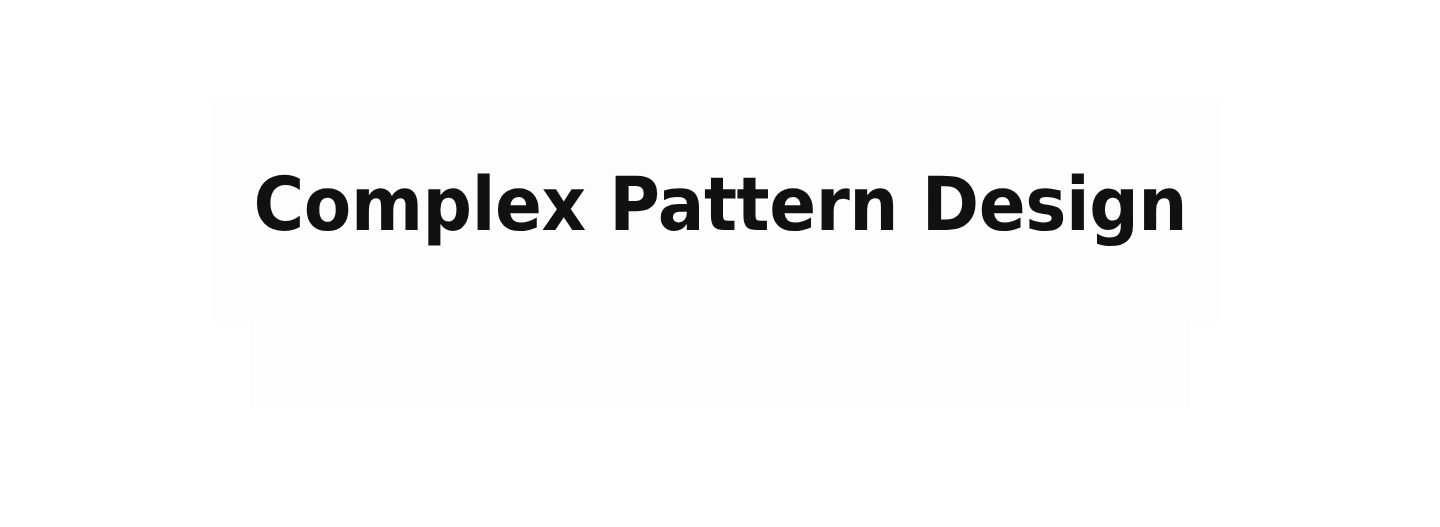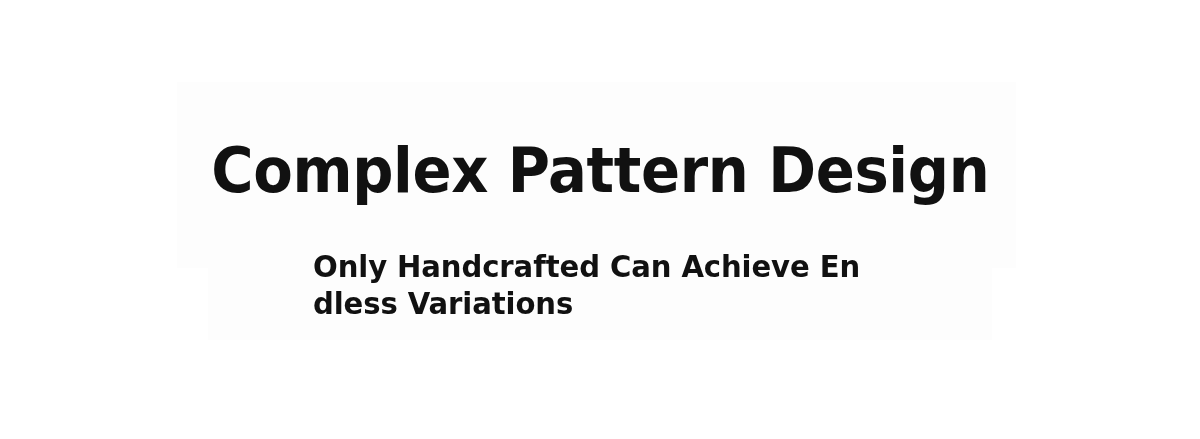--- a/index.html
+++ b/index.html
@@ -90,17 +90,14 @@
 <div id="stage">
 
   <div class="panel-upper"></div>
 
   <div class="panel-lower"></div>
 
   <div class="title-block">
     <h1 class="title-text">Complex Pattern Design</h1>
   </div>
 
-  <div class="subtitle-block">
-    <p class="subtitle-text">Only Handcrafted Can Achieve Endless Variations</p>
-  </div>
 
 </div>
 
 </body></html>

